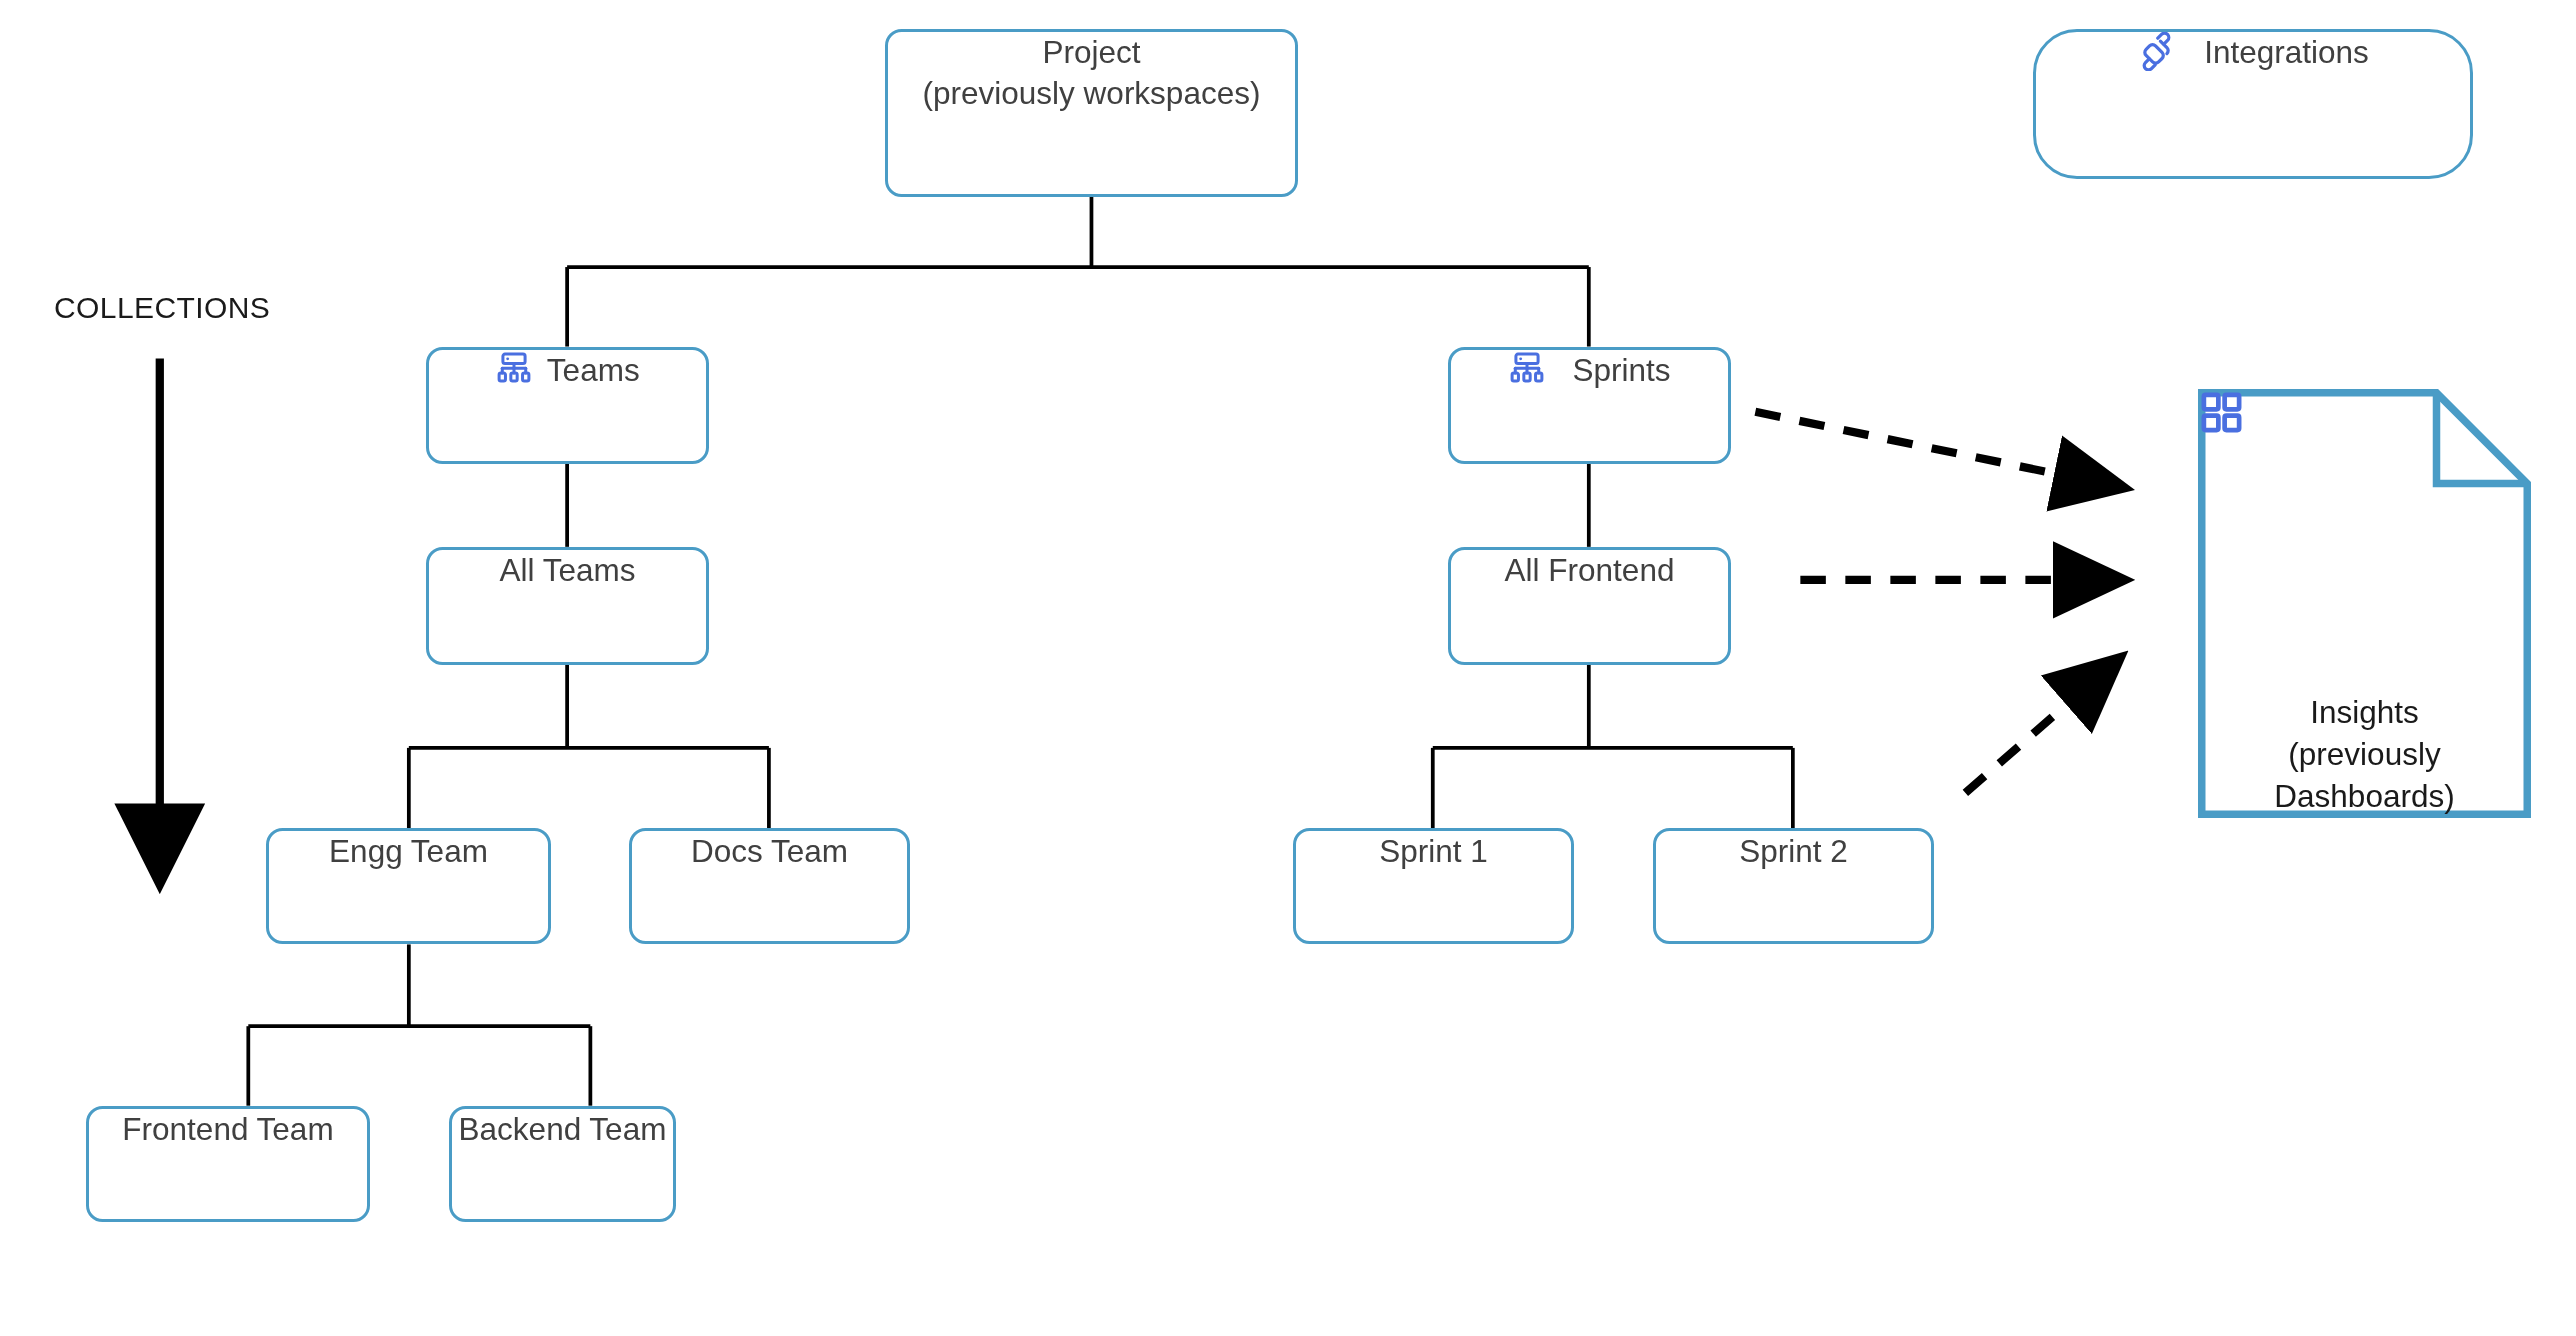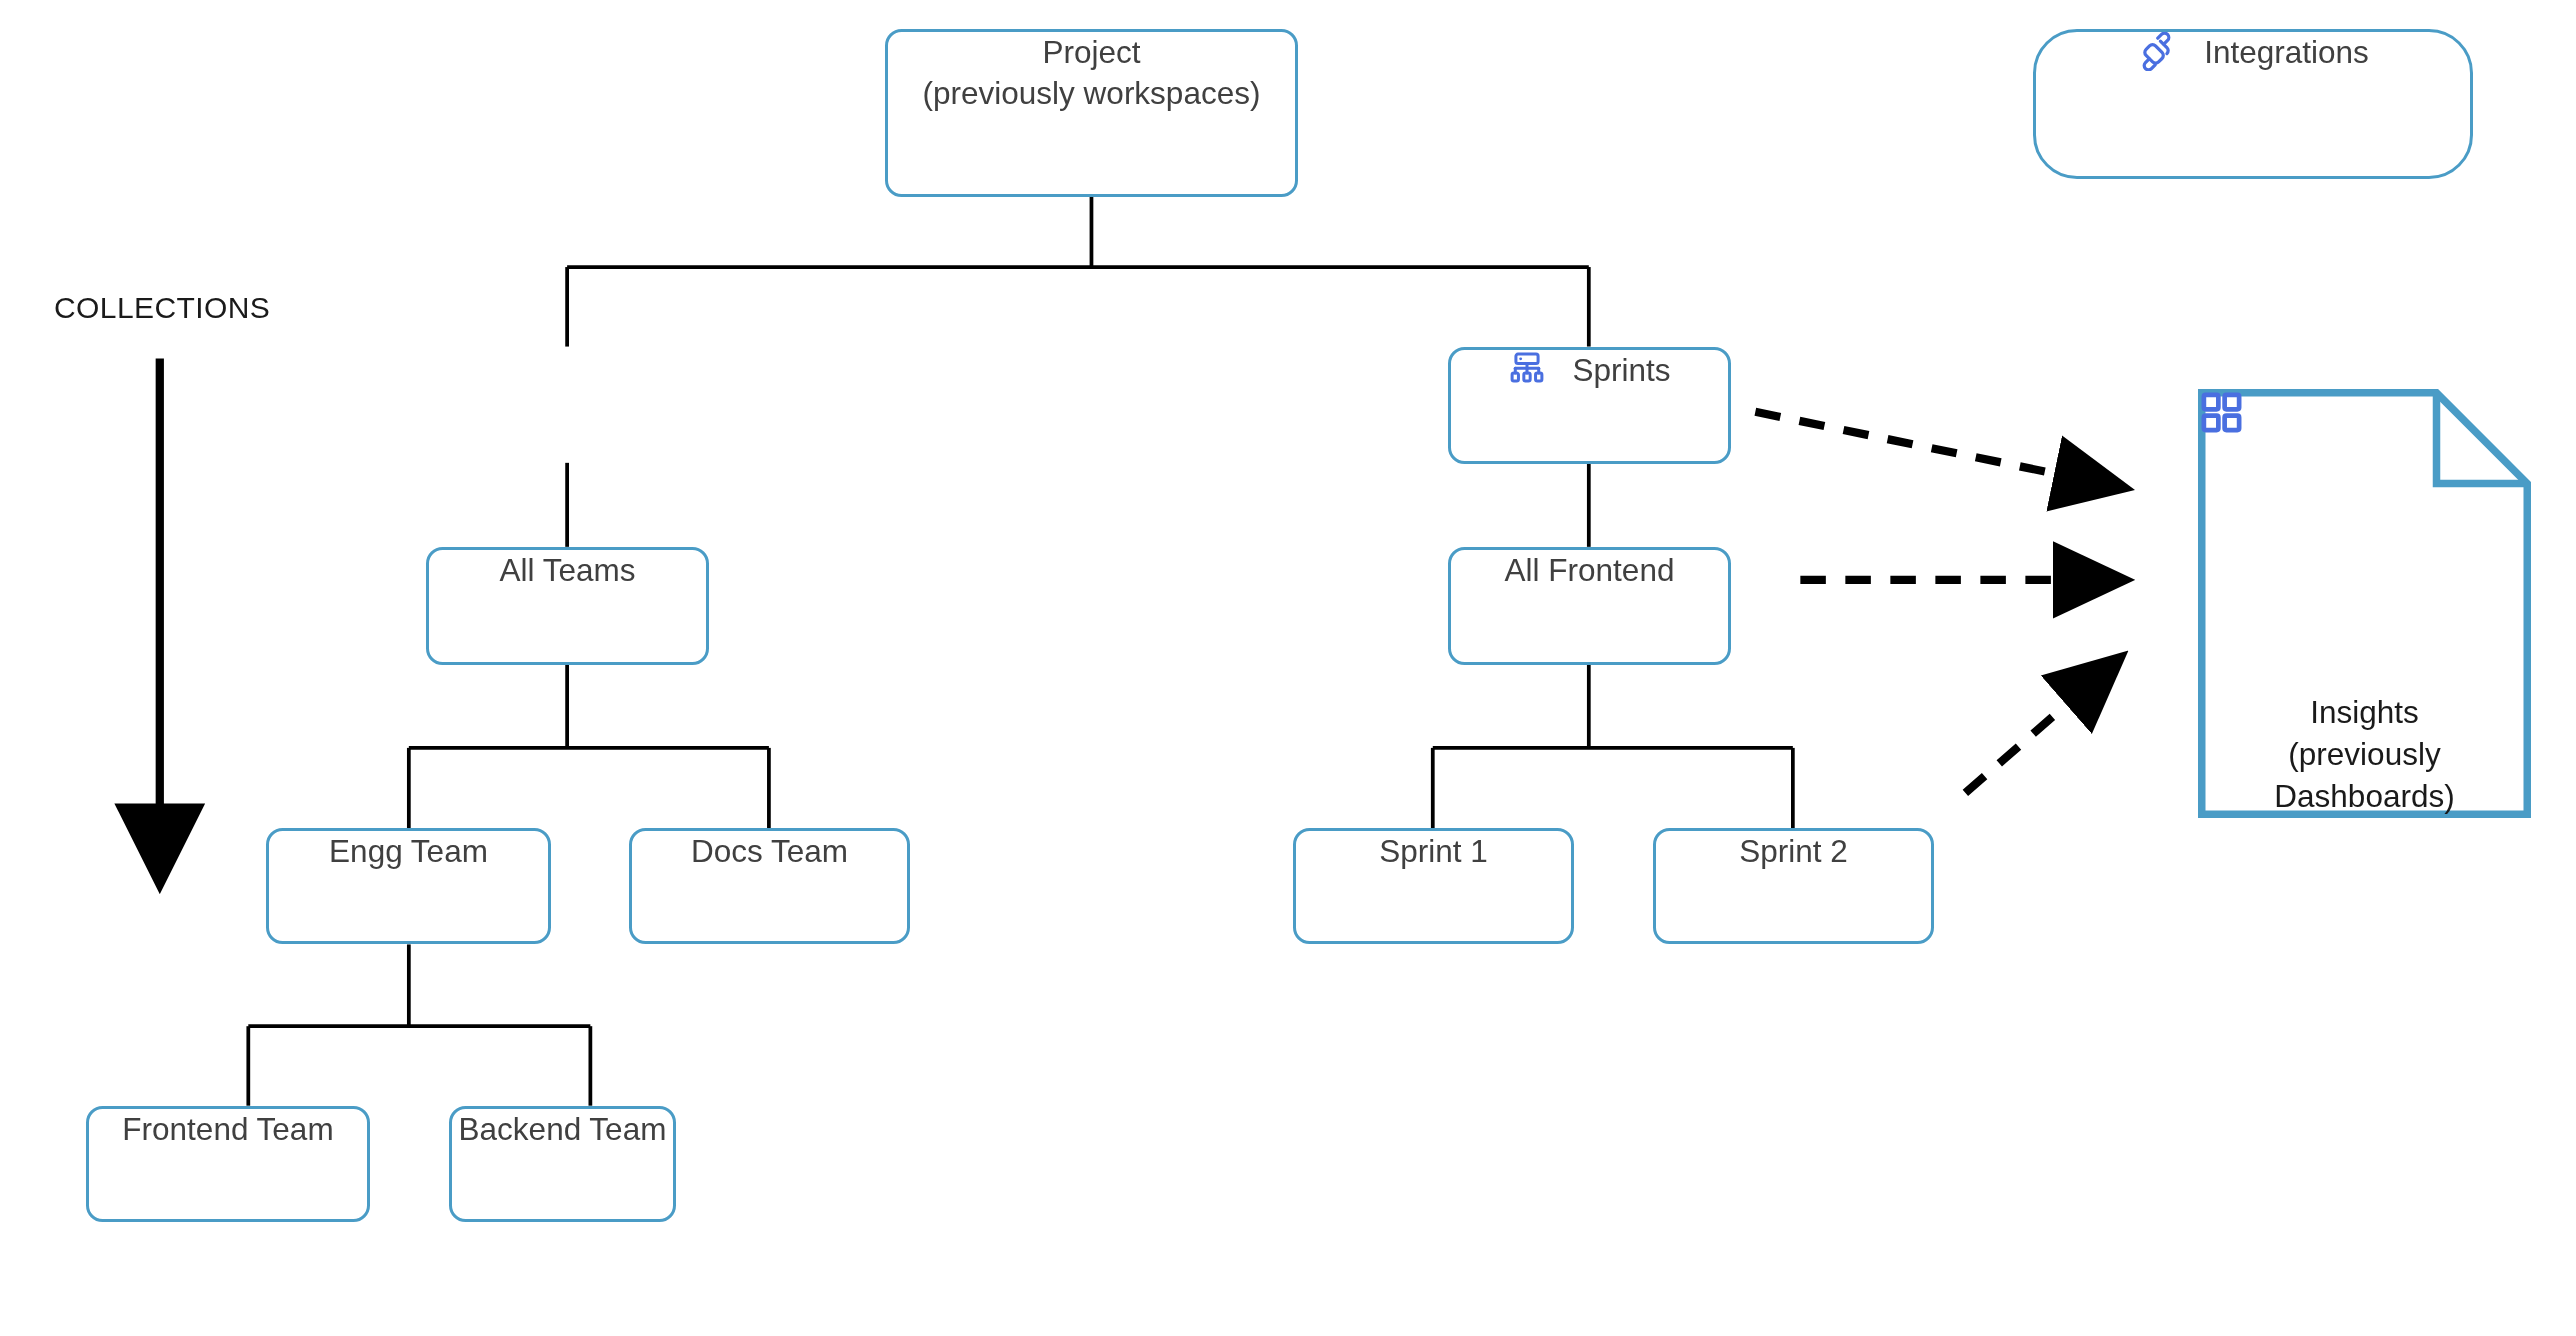--- a/index.html
+++ b/index.html
@@ -160,20 +160,35 @@
       <svg width="39" height="39" viewBox="0 0 24 24" fill="none" stroke="#4a6fe0" stroke-width="2" stroke-linecap="round" stroke-linejoin="round">
         <path d="M7.5 16.5 L5.2 18.8 a2.6 2.6 0 0 0 3.7 3.7 L11.2 20.2"></path>
         <path d="M9.6 18.4 L5.6 14.4 a2.6 2.6 0 0 1 0-3.7 l2.1-2.1 a2.6 2.6 0 0 1 3.7 0 l4 4 a2.6 2.6 0 0 1 0 3.7 l-2.1 2.1 a2.6 2.6 0 0 1-3.7 0 z"></path>
         <path d="M14.4 5.6 L18.4 9.6 a2.6 2.6 0 0 1 0 3.7"></path>
         <path d="M16.5 7.5 L18.8 5.2 a2.6 2.6 0 0 0-3.7-3.7 L12.8 3.8"></path>
       </svg>
     </span>
     <span class="label">Integrations</span>
   </div>
 
+  <div class="node node-with-icon" style="left:426px; top:347px; width:283px; height:117px;">
+    <span class="icon">
+      <svg width="38" height="38" viewBox="0 0 24 24" fill="none" stroke="#4a6fe0" stroke-width="1.9" stroke-linecap="round" stroke-linejoin="round">
+        <rect x="5" y="2.6" width="14" height="6" rx="1.3"></rect>
+        <circle cx="8" cy="5.6" r="0.9" fill="#4a6fe0" stroke="none"></circle>
+        <path d="M12 8.6 L12 11.6"></path>
+        <path d="M4.6 11.6 L19.4 11.6"></path>
+        <path d="M4.6 11.6 L4.6 14.6 M12 11.6 L12 14.6 M19.4 11.6 L19.4 14.6"></path>
+        <rect x="2.6" y="14.6" width="4" height="5" rx="1.1"></rect>
+        <rect x="10" y="14.6" width="4" height="5" rx="1.1"></rect>
+        <rect x="17.4" y="14.6" width="4" height="5" rx="1.1"></rect>
+      </svg>
+    </span>
+    <span class="label">Teams</span>
+  </div>
 
   <div class="node node-with-icon" style="left:1448px; top:347px; width:283px; height:117px;gap:26px;">
     <span class="icon">
       <svg width="38" height="38" viewBox="0 0 24 24" fill="none" stroke="#4a6fe0" stroke-width="1.9" stroke-linecap="round" stroke-linejoin="round">
         <rect x="5" y="2.6" width="14" height="6" rx="1.3"></rect>
         <circle cx="8" cy="5.6" r="0.9" fill="#4a6fe0" stroke="none"></circle>
         <path d="M12 8.6 L12 11.6"></path>
         <path d="M4.6 11.6 L19.4 11.6"></path>
         <path d="M4.6 11.6 L4.6 14.6 M12 11.6 L12 14.6 M19.4 11.6 L19.4 14.6"></path>
         <rect x="2.6" y="14.6" width="4" height="5" rx="1.1"></rect>

